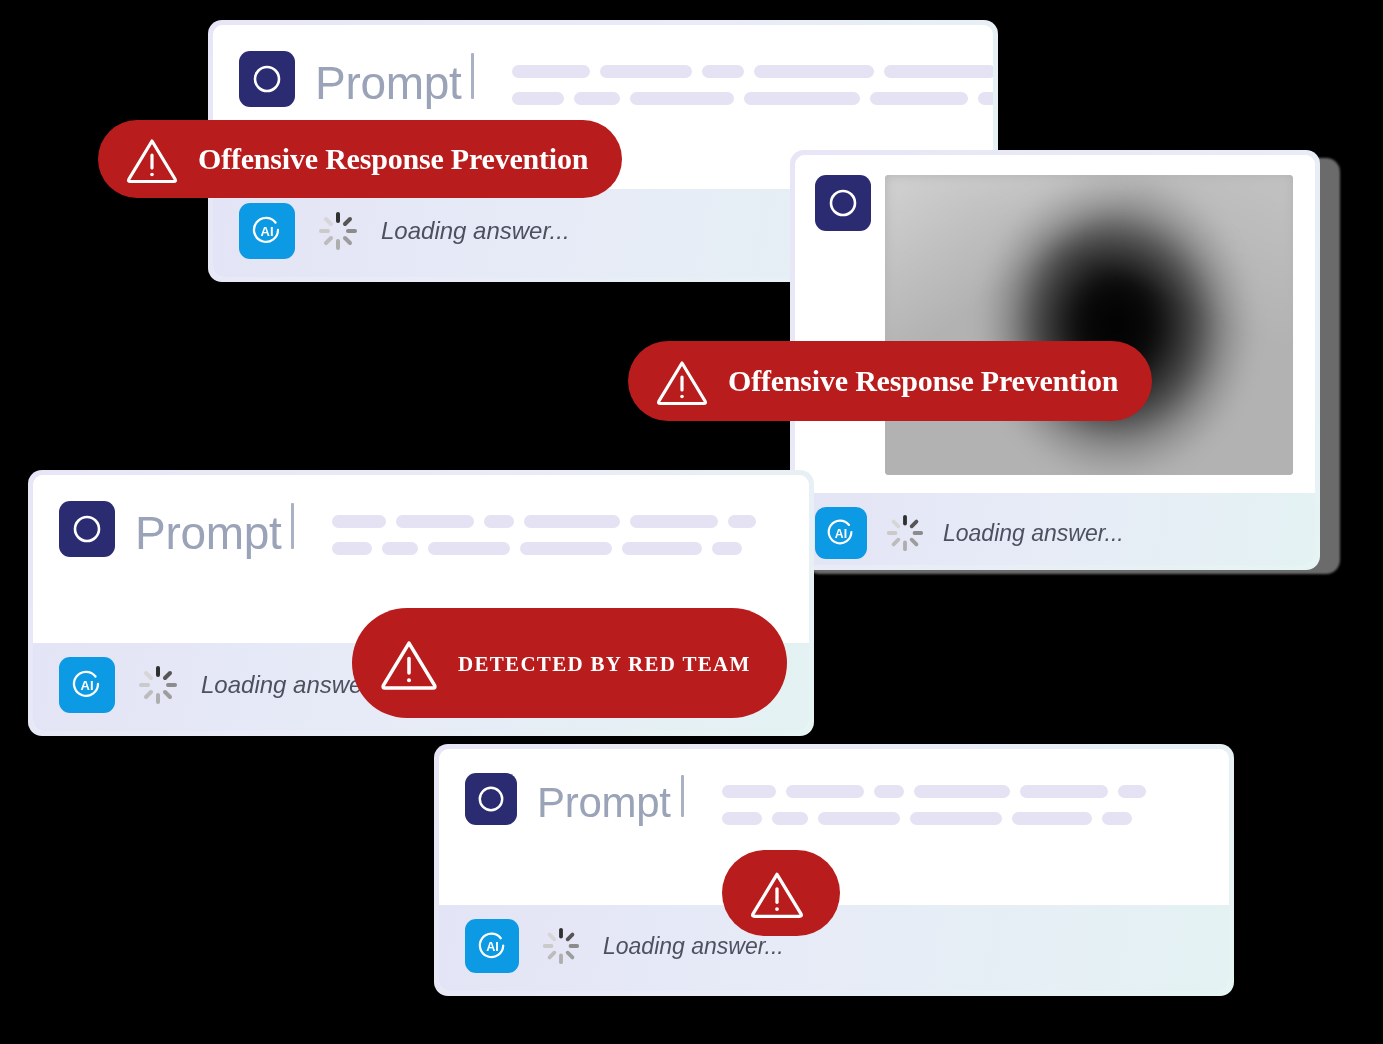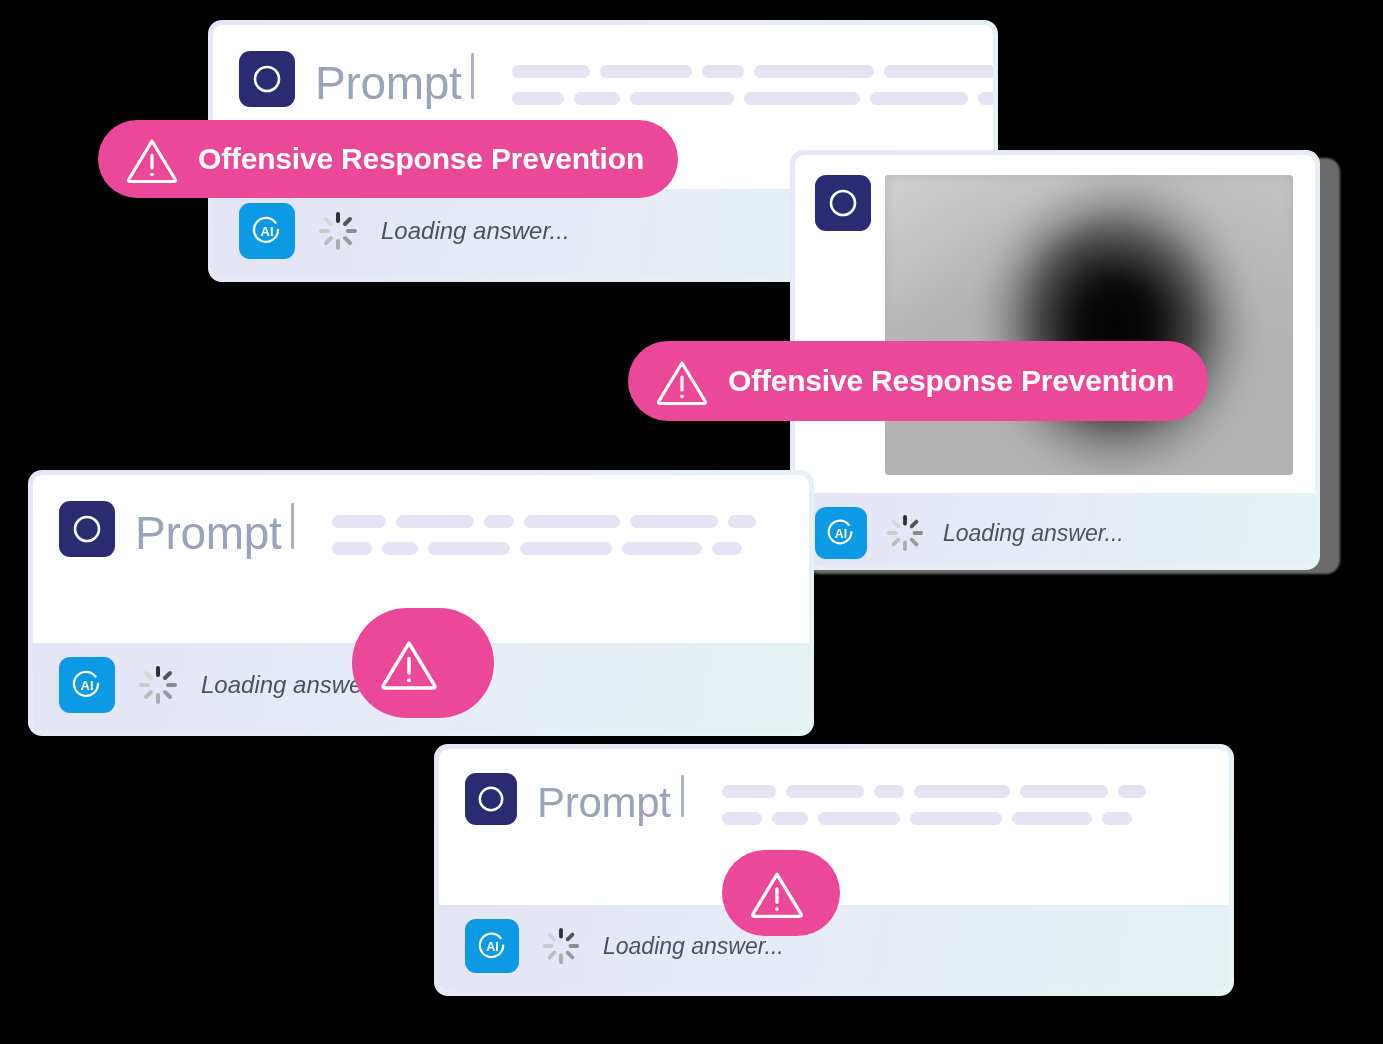--- a/index.html
+++ b/index.html
@@ -122,27 +122,28 @@
     inset: 0;
     background:
       linear-gradient(145deg, rgba(255,255,255,0.42) 0%, rgba(255,255,255,0) 34%),
       linear-gradient(25deg, rgba(255,255,255,0) 62%, rgba(255,255,255,0.22) 100%);
     filter: blur(6px);
   }
 
   
   .badge {
     position: absolute;
-    background: #ec4899;
+    background: #b91c1c;
     border-radius: 999px;
     display: flex;
     align-items: center;
     gap: 18px;
     color: #ffffff;
     padding: 13px 34px 13px 26px;
+    font-family: Liberation Serif, serif;
   }
   .badge-text-wrap { display: flex; flex-direction: column; line-height: 1.05; }
   .badge-title {
     font-weight: 700;
     font-size: 30px;
     letter-spacing: -0.2px;
     white-space: nowrap;
   }
   .badge-sub {
     font-weight: 700;
@@ -392,20 +393,21 @@
     </div>
   </div>
 
   <div class="badge" style="left:352px; top:608px; height:110px; padding:16px 36px 16px 26px;">
     <svg class="warn-icon" width="62" height="62" viewBox="0 0 56 56">
       <path d="M28 10 L51 48 Q52.5 50.5 49.5 50.5 L6.5 50.5 Q3.5 50.5 5 48 Z" fill="none" stroke="#ffffff" stroke-width="3.2" stroke-linejoin="round"></path>
       <line x1="28" y1="24" x2="28" y2="37" stroke="#ffffff" stroke-width="3.2" stroke-linecap="round"></line>
       <circle cx="28" cy="43.5" r="1.8" fill="#ffffff"></circle>
     </svg>
     <div class="badge-text-wrap">
+      <span class="badge-sub">DETECTED BY RED TEAM</span>
     </div>
   </div>
 
   <div class="badge" style="left:722px; top:850px; height:86px;">
     <svg class="warn-icon" width="58" height="58" viewBox="0 0 56 56">
       <path d="M28 10 L51 48 Q52.5 50.5 49.5 50.5 L6.5 50.5 Q3.5 50.5 5 48 Z" fill="none" stroke="#ffffff" stroke-width="3.2" stroke-linejoin="round"></path>
       <line x1="28" y1="24" x2="28" y2="37" stroke="#ffffff" stroke-width="3.2" stroke-linecap="round"></line>
       <circle cx="28" cy="43.5" r="1.8" fill="#ffffff"></circle>
     </svg>
   </div>

